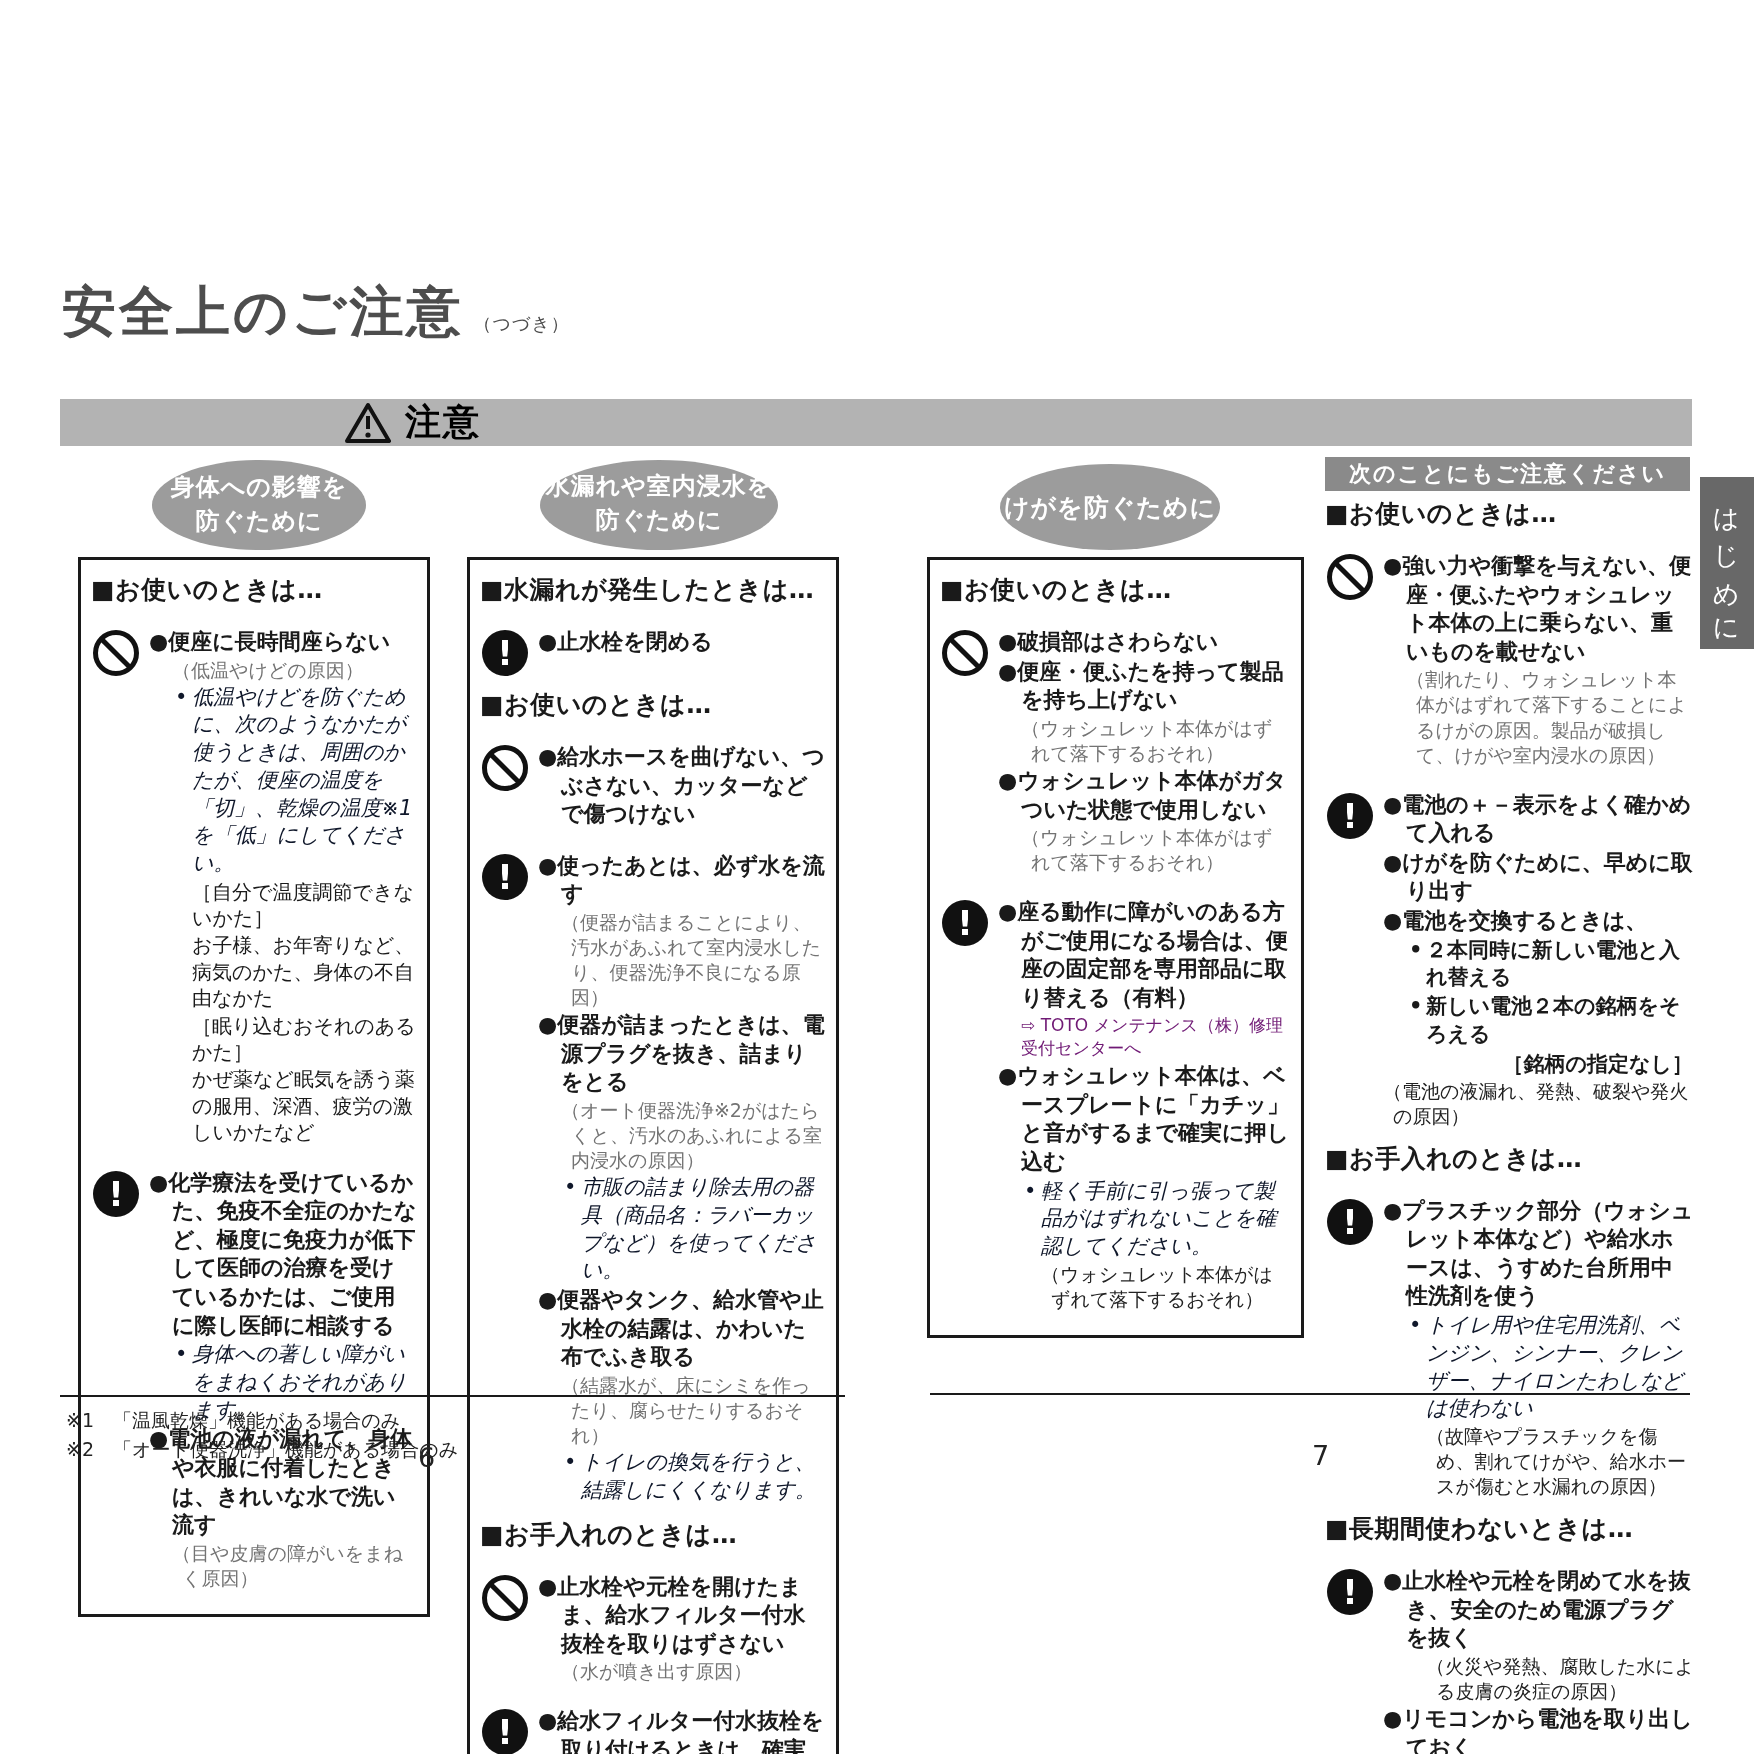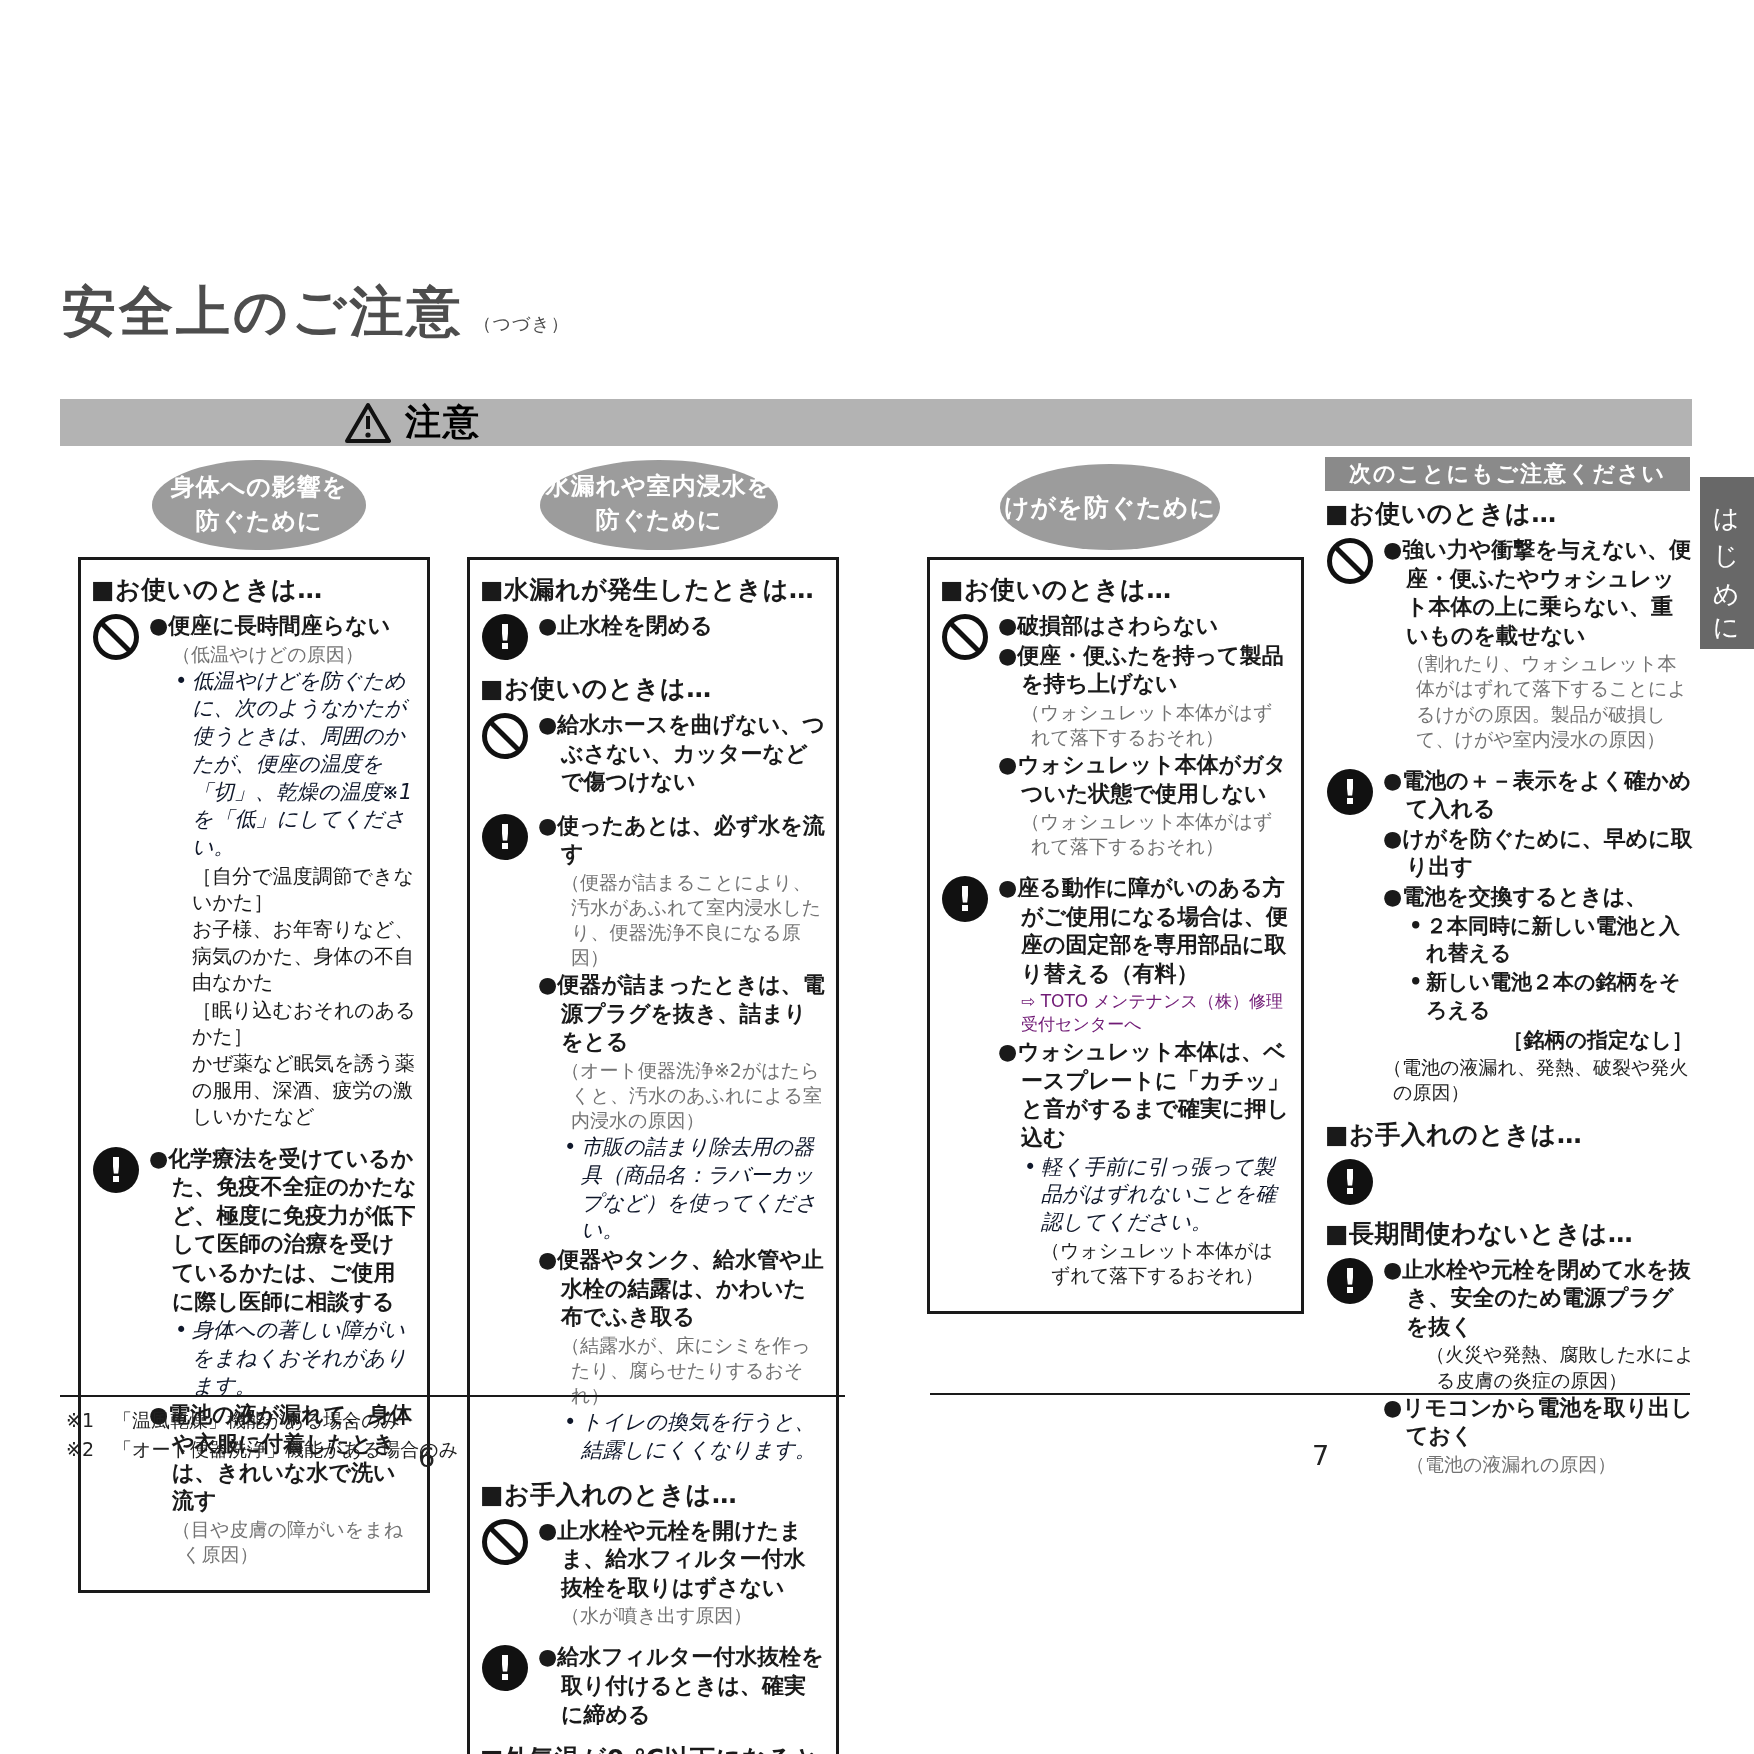--- a/index.html
+++ b/index.html
@@ -37,21 +37,21 @@
             display:flex;align-items:center;justify-content:center;}
 
   
   .wbox{border:3px solid #1a1a1a;box-sizing:border-box;padding:8px 10px 10px 10px;background:#fff;}
   .box0{left:78px;top:557px;width:352px;min-height:455px;}
   .box1{left:467px;top:557px;width:372px;min-height:800px;}
   .box2{left:927px;top:557px;width:377px;min-height:405px;}
   .col4{left:1325px;top:492px;width:370px;}
 
   .sec-heading{font-size:25px;font-weight:bold;margin:5px 0 3px 0;letter-spacing:0.5px;}
-  .entry{display:flex;margin:4px 0 12px 0;}
+  .entry{display:flex;margin:20px 0 12px 0;}
   .icon{flex:0 0 46px;width:46px;height:46px;margin:4px 10px 0 2px;box-sizing:border-box;}
   .prohibit{border:5px solid #111;border-radius:50%;position:relative;}
   .prohibit::after{content:"";position:absolute;left:-3px;top:16px;width:42px;height:5px;background:#111;transform:rotate(45deg);}
   .attention{background:#111;border-radius:50%;color:#fff;font-weight:bold;font-size:34px;
              display:flex;align-items:center;justify-content:center;line-height:1;}
   .entry-text{flex:1;padding-top:1px;}
   .ln{margin:1px 0;}
   .ln-bold{font-weight:bold;font-size:22px;line-height:1.3;padding-left:23px;text-indent:-23px;}
   .ln-note{font-size:19px;line-height:1.32;margin-left:23px;padding-left:10px;text-indent:-10px;color:#737373;}
   .ln-note0{font-size:19px;line-height:1.32;padding-left:10px;text-indent:-10px;color:#222;}
@@ -209,20 +209,25 @@
         <div class="ln ln-bold">●電池を交換するときは、</div>
         <div class="ln ln-bullet-bold">２本同時に新しい電池と入れ替える</div>
         <div class="ln ln-bullet-bold">新しい電池２本の銘柄をそろえる</div>
         <div class="ln ln-right">［銘柄の指定なし］</div>
         <div class="ln ln-note0">（電池の液漏れ、発熱、破裂や発火の原因）</div>
       </div>
     </div>
     <div class="sec-heading">■お手入れのときは…</div>
     <div class="entry">
       <div class="icon attention">!</div>
+      <div class="entry-text">
+        <div class="ln ln-bold">●プラスチック部分（ウォシュレット本体など）や給水ホースは、うすめた台所用中性洗剤を使う</div>
+        <div class="ln ln-bullet">トイレ用や住宅用洗剤、ベンジン、シンナー、クレンザー、ナイロンたわしなどは使わない</div>
+        <div class="ln ln-subnote">（故障やプラスチックを傷め、割れてけがや、給水ホースが傷むと水漏れの原因）</div>
+      </div>
     </div>
     <div class="sec-heading">■長期間使わないときは…</div>
     <div class="entry">
       <div class="icon attention">!</div>
       <div class="entry-text">
         <div class="ln ln-bold">●止水栓や元栓を閉めて水を抜き、安全のため電源プラグを抜く</div>
         <div class="ln ln-subnote">（火災や発熱、腐敗した水による皮膚の炎症の原因）</div>
         <div class="ln ln-bold">●リモコンから電池を取り出しておく</div>
         <div class="ln ln-note">（電池の液漏れの原因）</div>
       </div>

